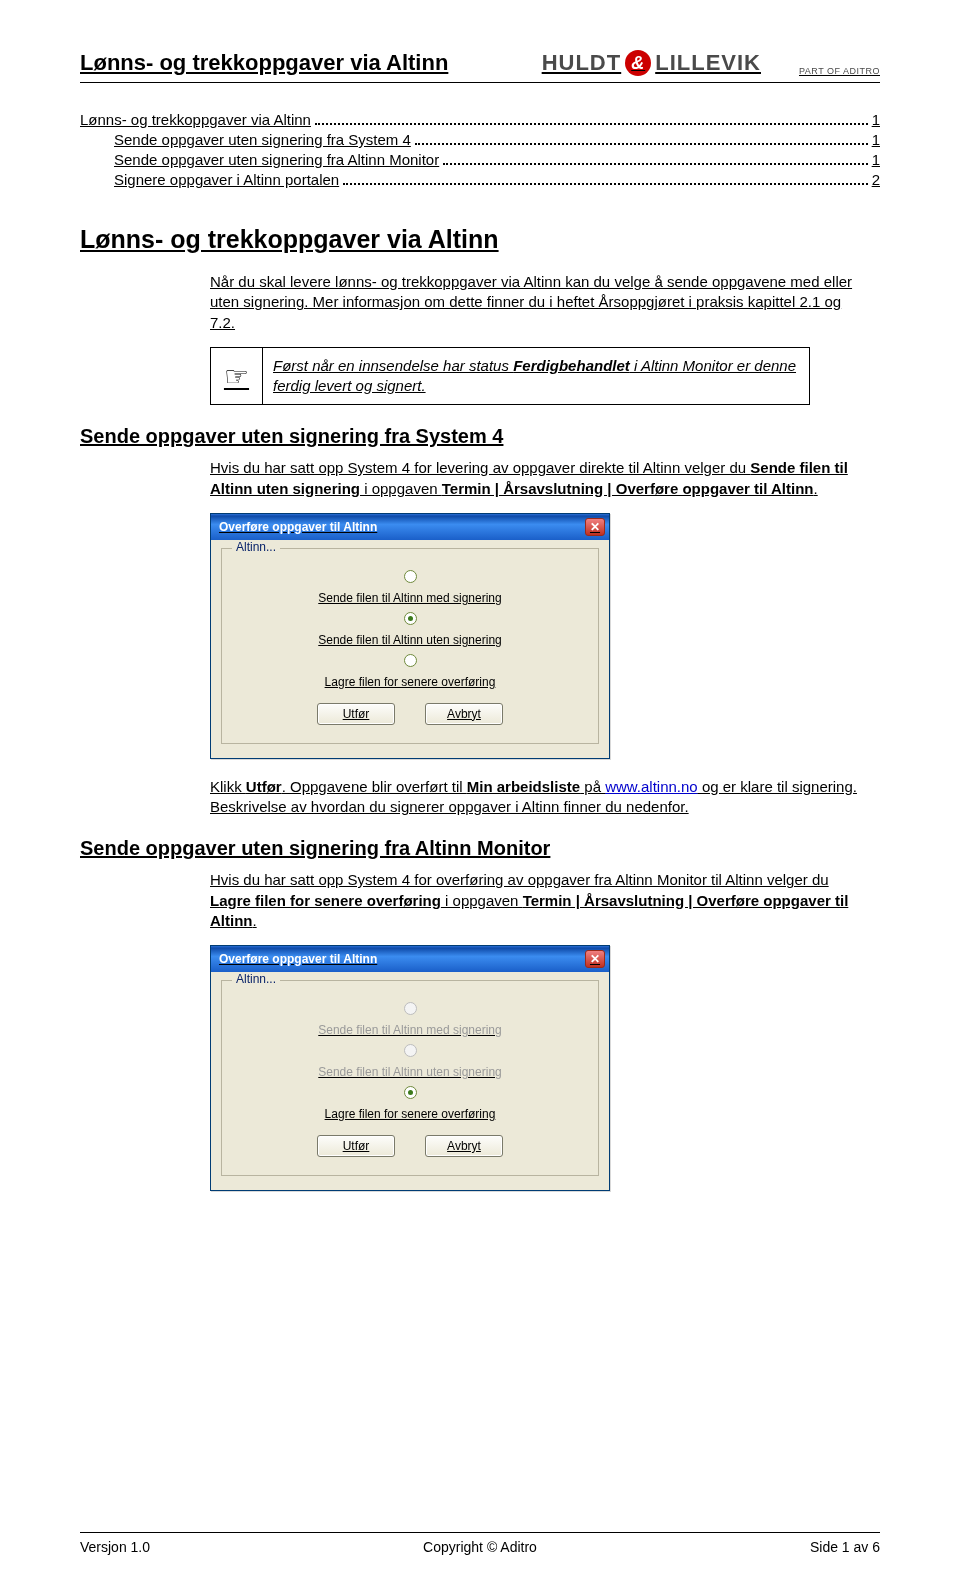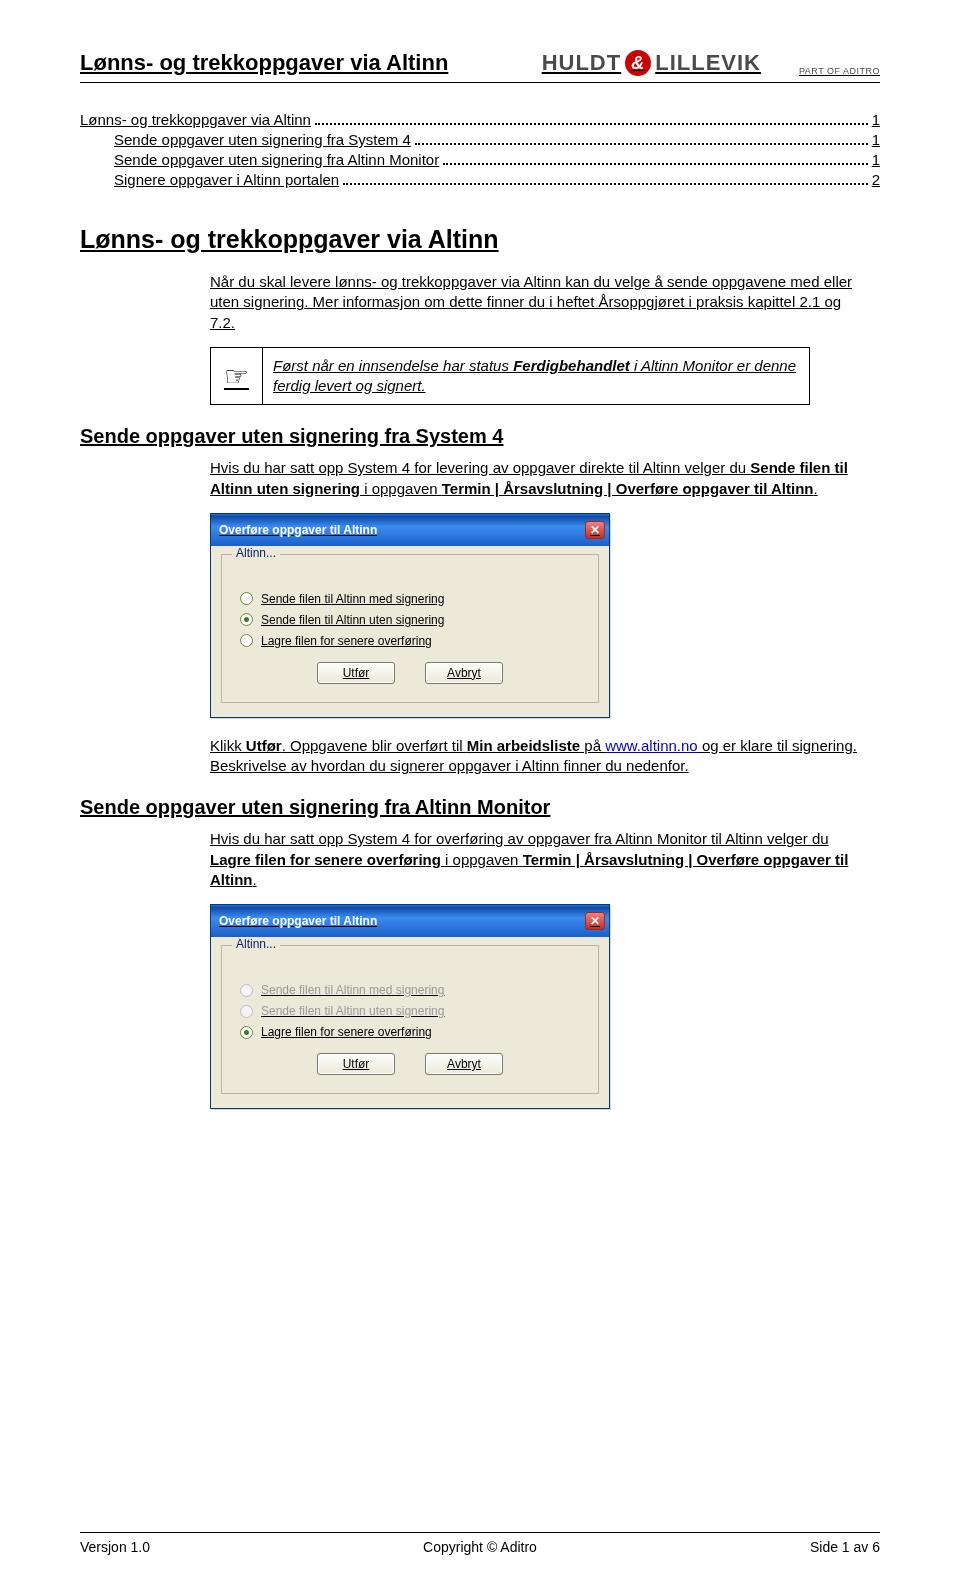--- a/index.html
+++ b/index.html
@@ -134,21 +134,21 @@
     box-shadow: 1px 1px 0 rgba(0,0,0,0.15);
   }
   .dialog-titlebar {
     display: flex;
     align-items: center;
     justify-content: space-between;
     background: linear-gradient(to bottom, #2a6fd6 0%, #0e4aa8 8%, #3b8cf0 40%, #1a5fc9 100%);
     padding: 3px 4px 3px 8px;
     color: #fff;
     font-weight: bold;
-    height: 32px;
+    height: 26px;
   }
   .dialog-close {
     width: 20px;
     height: 18px;
     background: linear-gradient(to bottom,#f08080,#c03020);
     border: 1px solid #9b2a1a;
     border-radius: 3px;
     display: flex;
     align-items: center;
     justify-content: center;
@@ -156,39 +156,40 @@
     font-weight: bold;
     font-size: 12px;
     cursor: pointer;
   }
   .dialog-body {
     background: #ece9d8;
     padding: 8px 10px 14px 10px;
   }
   .fieldset {
     border: 1px solid #b8b4a0;
-    padding: 30px 14px 18px 14px;
+    padding: 14px 14px 18px 14px;
     position: relative;
     background: #ece9d8;
   }
   .fieldset-legend {
     position: absolute;
     top: -9px;
     left: 10px;
     background: #ece9d8;
     padding: 0 4px;
     color: #0a246a;
     font-size: 12px;
   }
   .radio-row {
     display: flex;
     align-items: center;
     margin: 7px 4px;
     gap: 8px;
     color: #000;
+    flex-direction: column;
   }
   .radio-row.disabled { color: #9a9a9a; }
   .radio-outer {
     width: 13px;
     height: 13px;
     border-radius: 50%;
     border: 1px solid #6f8a3c;
     background: #fff;
     display: inline-flex;
     align-items: center;

